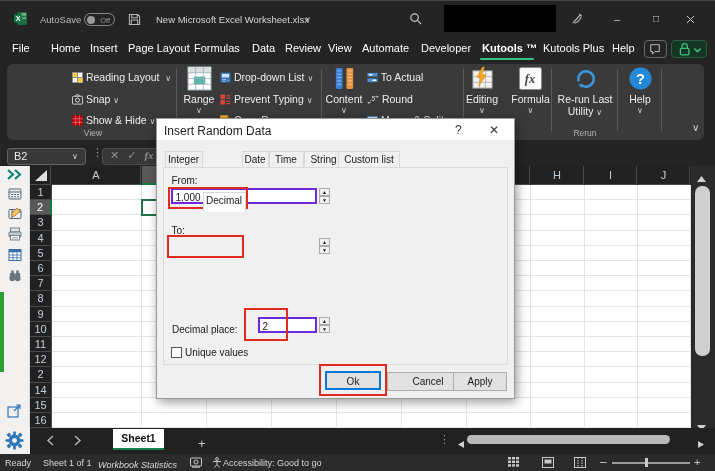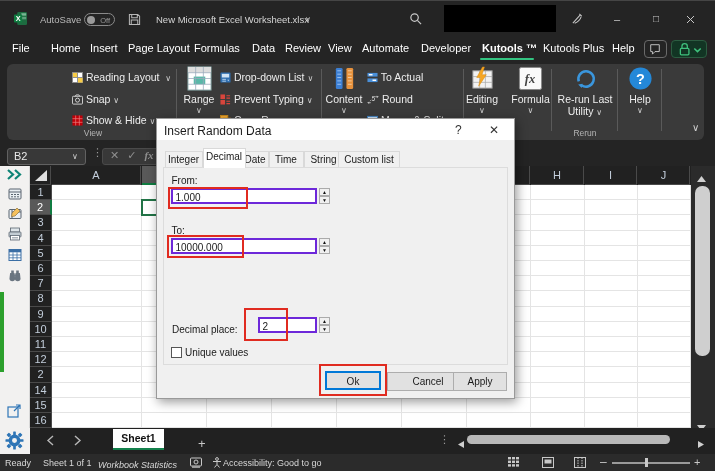--- a/index.html
+++ b/index.html
@@ -450,34 +450,33 @@
   <div class="abs" style="left:612px; top:8px; width:78px; height:1.5px; background:#9a9a9a;"></div>
   <div class="abs" style="left:645px; top:4px; width:3px; height:9px; background:#c8c8c8;"></div>
   <div class="abs" style="left:694px; top:2px; font-size:11px; color:#c8c8c8;">+</div>
 </div>
 <div class="abs" id="dialog">
   <div class="abs" id="dlgtitle"></div>
   <div class="abs" style="left:7px; top:5px; color:#1a1a1a; font-size:12px;">Insert Random Data</div>
   <div class="abs" style="left:298px; top:4px; color:#333; font-size:12px;">?</div>
   <div class="abs" style="left:332px; top:4px; color:#333; font-size:12px;">✕</div>
   <div class="abs tab" style="left:7.5px; width:38px;">Integer</div>
-  <div class="abs tab active" style="left:45.5px; width:43px;">Decimal</div>
+  <div class="abs tab active" style="left:45.5px; width:43px;margin-top:44px;">Decimal</div>
   <div class="abs tab" style="left:84.5px; width:27px;">Date</div>
   <div class="abs tab" style="left:111.5px; width:35px;">Time</div>
   <div class="abs tab" style="left:146.5px; width:40px;">String</div>
   <div class="abs tab" style="left:181px; width:62px;">Custom list</div>
   <div class="abs" id="tabpanel"></div>
   <div class="abs" style="left:14.5px; top:56px; font-size:10px; color:#1a1a1a;">From:</div>
   <div class="abs field" style="left:14px; top:69px; width:146px; height:16px;">1.000</div>
   <div class="abs spin" style="left:162px; top:69px;">
       <div class="up">▲</div>
       <div class="dn">▼</div>
     </div>
   <div class="abs" style="left:14.5px; top:106px; font-size:10px; color:#1a1a1a;">To:</div>
-  <div class="abs field" style="left:14px; top:119px; width:146px; height:16px;">10000.000</div>
   <div class="abs spin" style="left:162px; top:119px;">
       <div class="up">▲</div>
       <div class="dn">▼</div>
     </div>
   <div class="abs" style="left:15px; top:205px; font-size:10px; color:#1a1a1a;">Decimal place:</div>
   <div class="abs field" style="left:101px; top:198px; width:59px; height:16px;">2</div>
   <div class="abs spin" style="left:162px; top:198px;">
       <div class="up">▲</div>
       <div class="dn">▼</div>
     </div>

